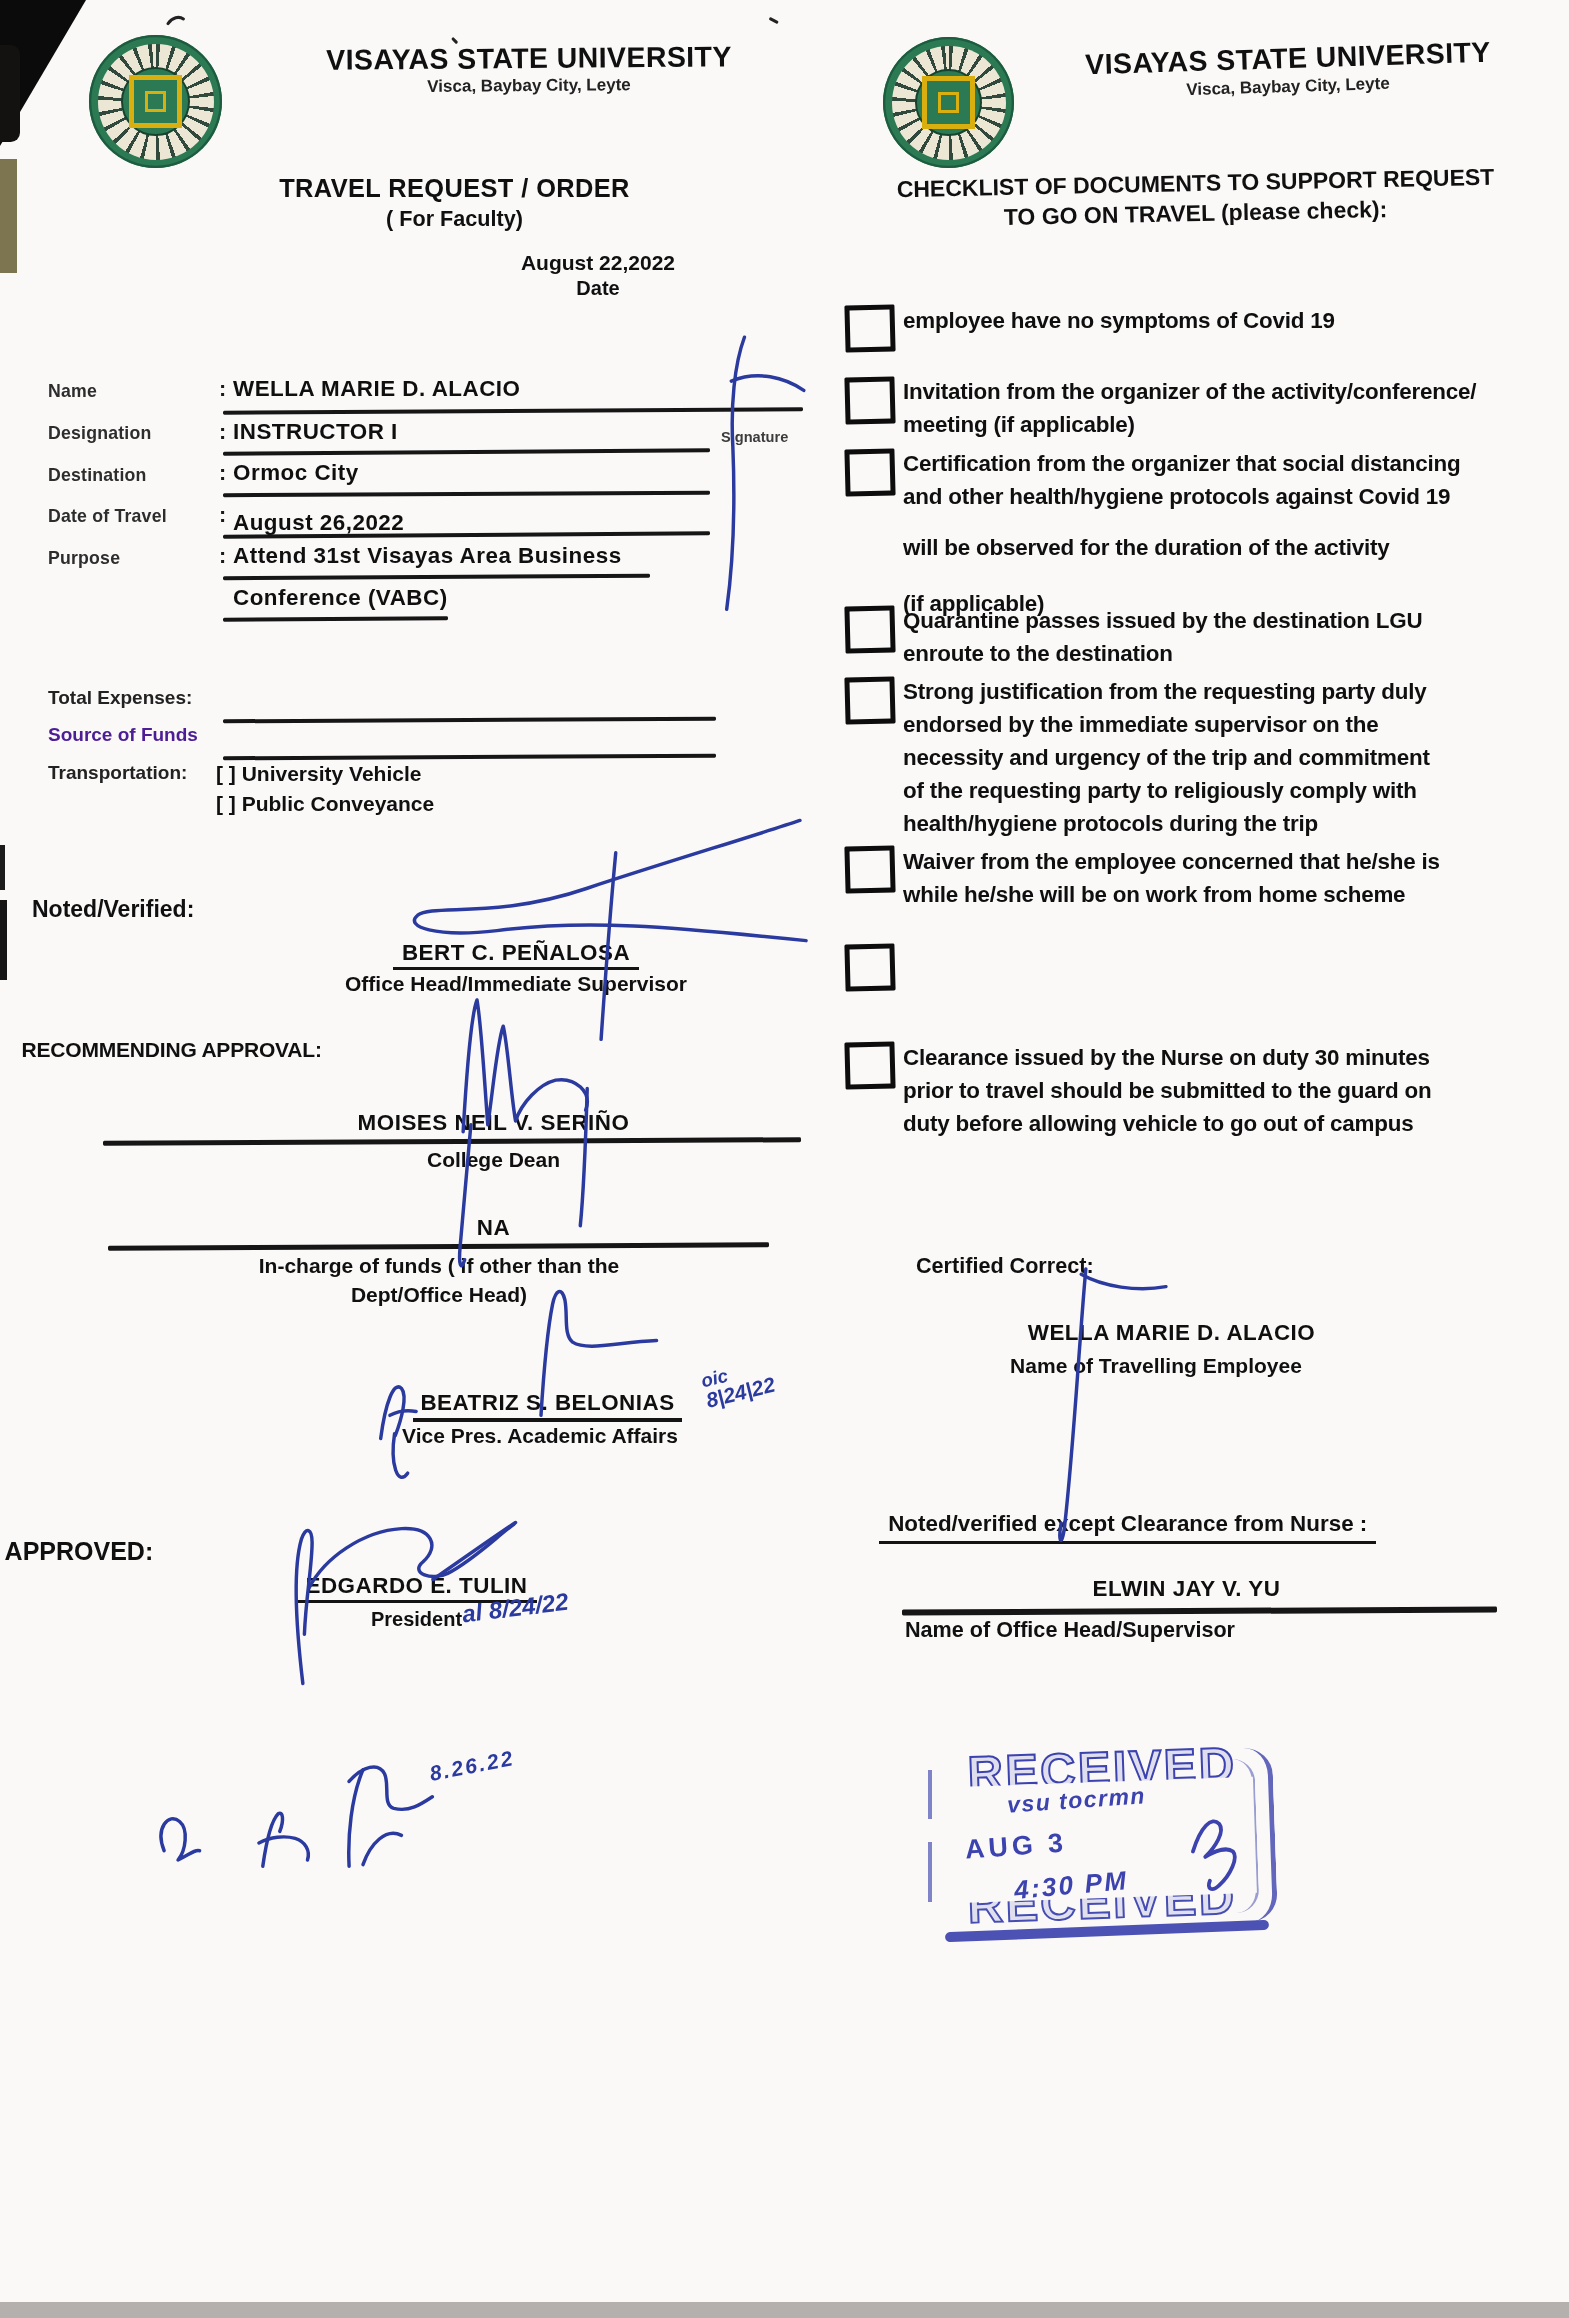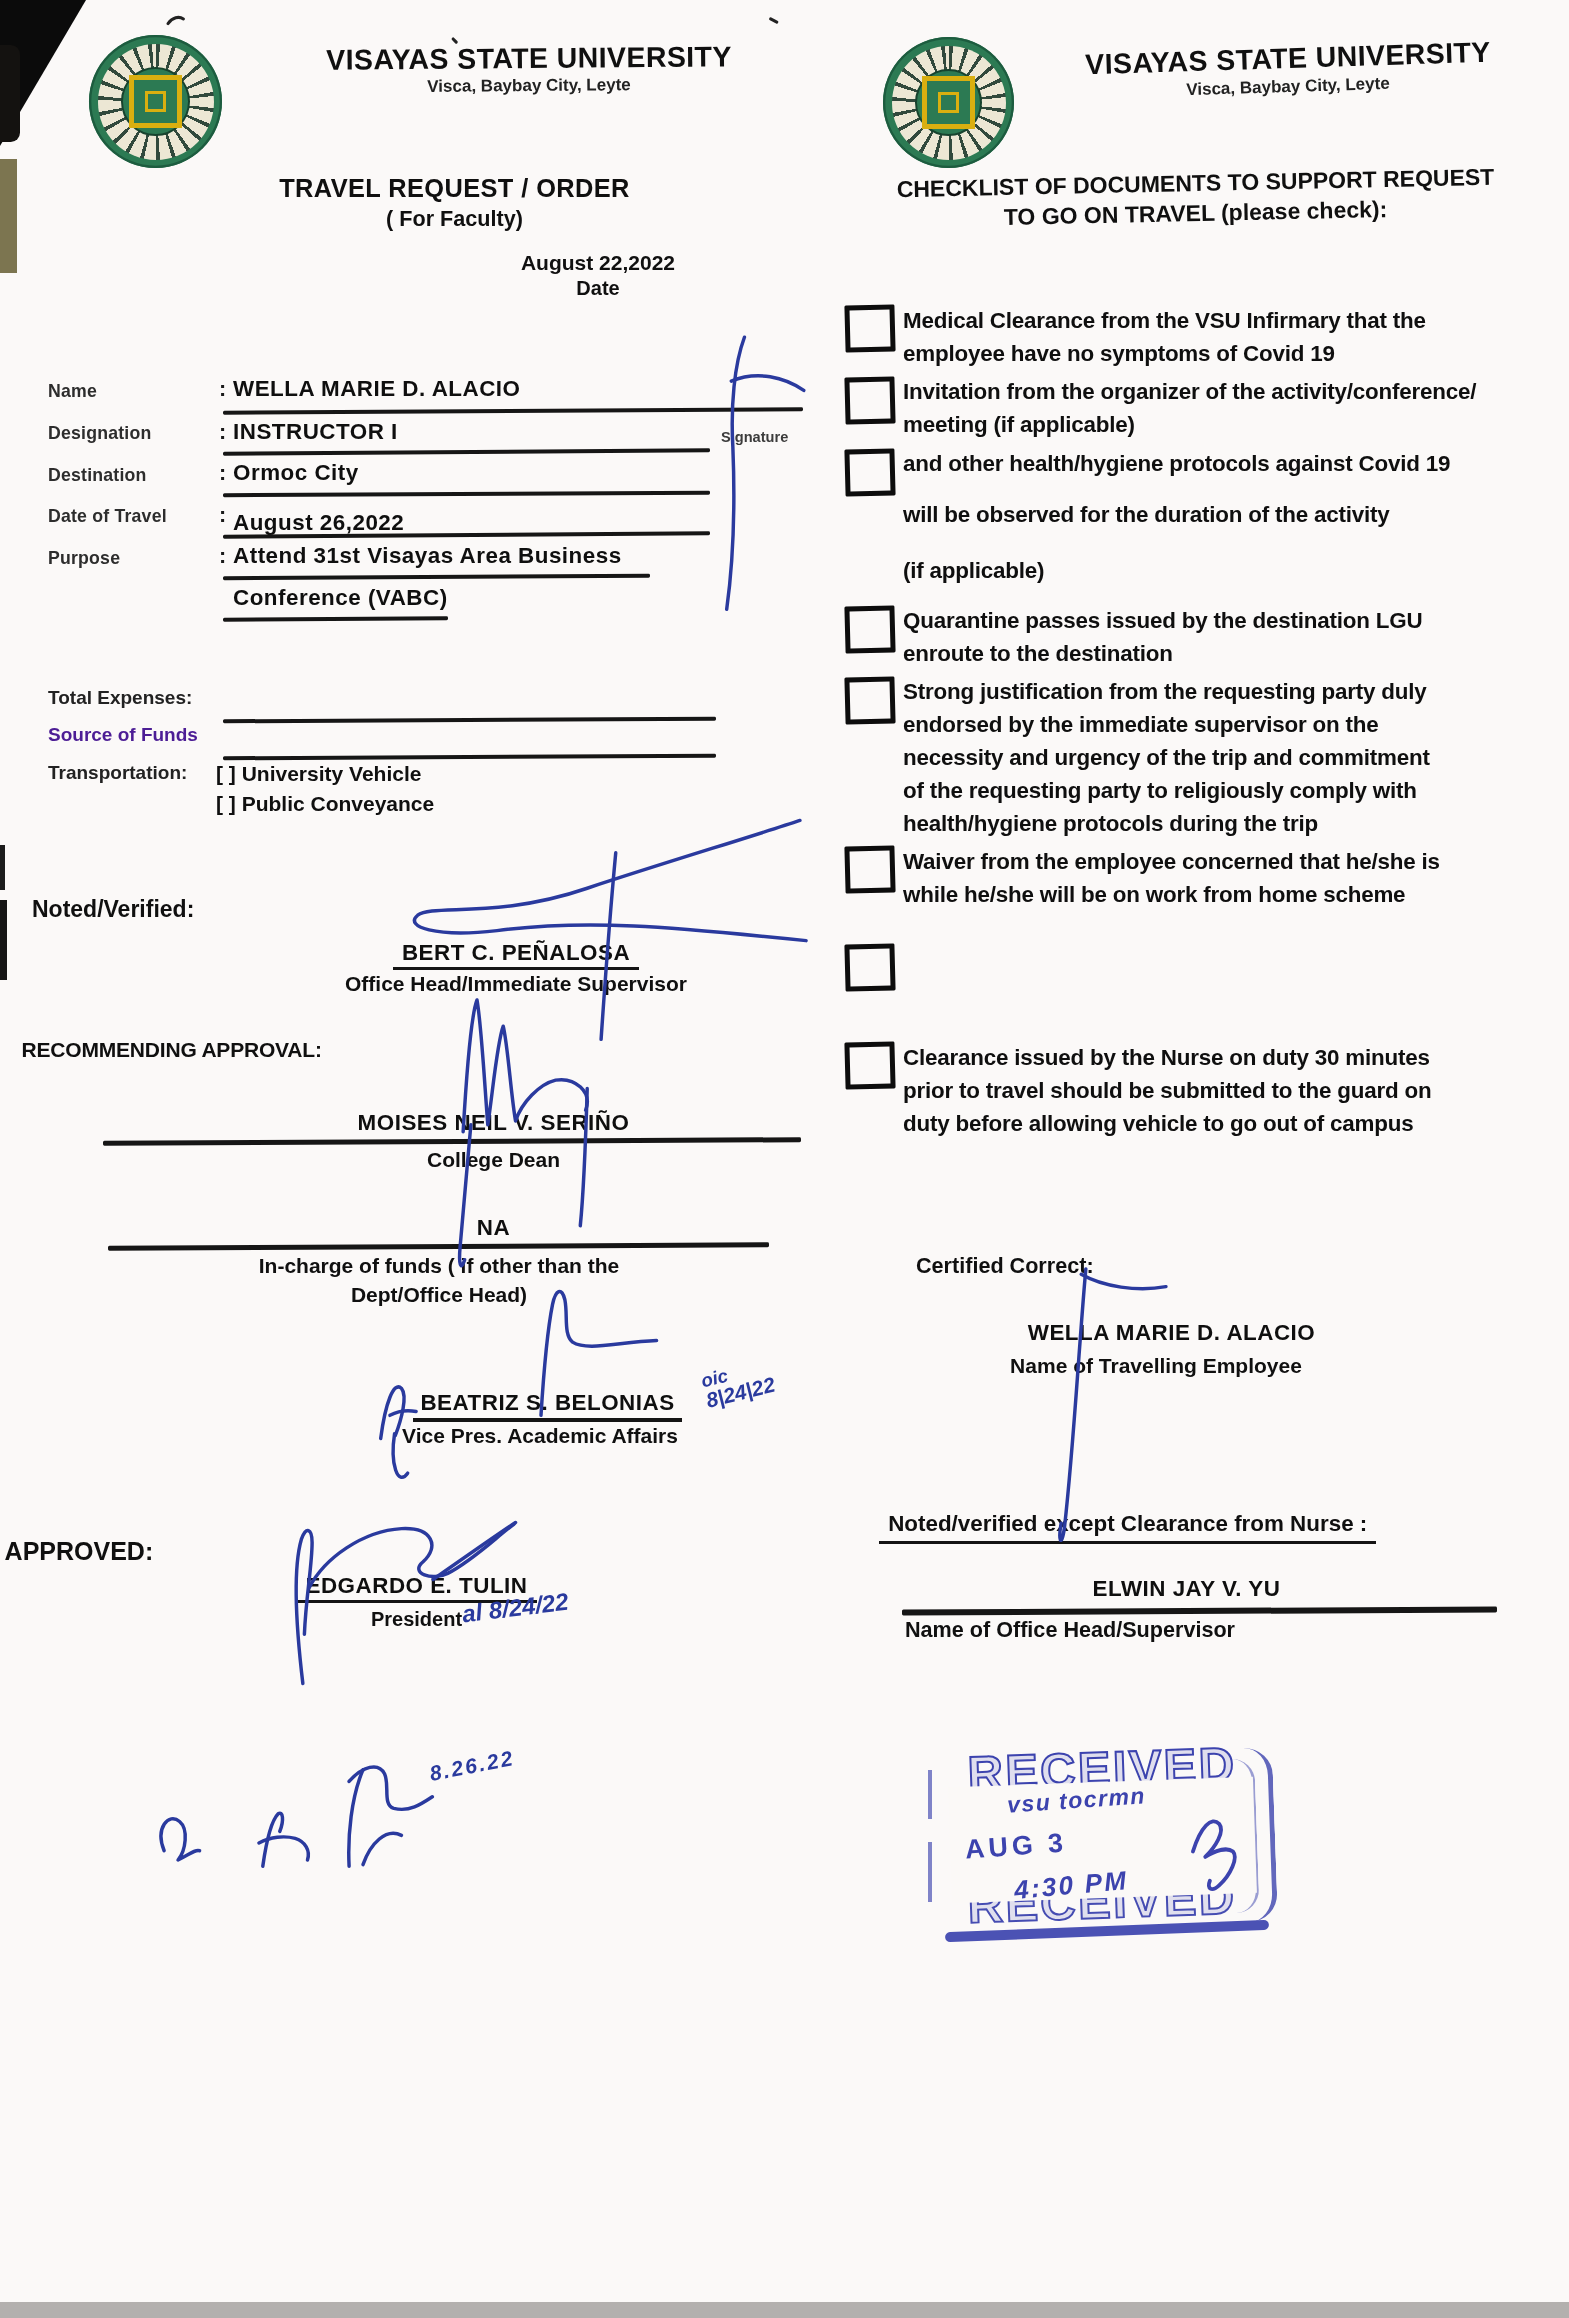--- a/index.html
+++ b/index.html
@@ -139,32 +139,32 @@
         </div>
     </div>
   </div>
   <div class="abs ctr b" style="left:1045px;top:42px;width:486px;font-size:28.5px;letter-spacing:0.4px;transform:rotate(-1.8deg);">VISAYAS STATE UNIVERSITY</div>
   <div class="abs ctr b" style="left:1045px;top:77px;width:486px;font-size:17px;color:#222;transform:rotate(-1.8deg);">Visca, Baybay City, Leyte</div>
   <div class="abs ctr b" style="left:845px;top:170px;width:701px;font-size:23px;transform:rotate(-1.2deg);">CHECKLIST OF DOCUMENTS TO SUPPORT REQUEST</div>
   <div class="abs ctr b" style="left:845px;top:200px;width:701px;font-size:23px;transform:rotate(-1.2deg);">TO GO ON TRAVEL (please check):</div>
 
   <div class="abs ckbox" style="left:845px;top:305px;"></div>
   <div class="abs cktext" style="left:903px;top:304px;">
-    <div>Medical Clearance from the VSU Infirmary that the</div>
       <div>employee have no symptoms of Covid 19</div>
   </div>
 
   <div class="abs ckbox" style="left:845px;top:377px;"></div>
   <div class="abs cktext" style="left:903px;top:375px;">
     <div>Invitation from the organizer of the activity/conference/</div>
       <div>meeting (if applicable)</div>
   </div>
 
   <div class="abs ckbox" style="left:845px;top:449px;"></div>
   <div class="abs cktext" style="left:903px;top:447px;">
+    <div>Certification from the organizer that social distancing</div>
       <div>and other health/hygiene protocols against Covid 19</div>
     <div class="gapA">will be observed for the duration of the activity</div>
     <div class="gapB">(if applicable)</div>
   </div>
 
   <div class="abs ckbox" style="left:845px;top:606px;"></div>
   <div class="abs cktext" style="left:903px;top:604px;">
     <div>Quarantine passes issued by the destination LGU</div>
       <div>enroute to the destination</div>
   </div>

